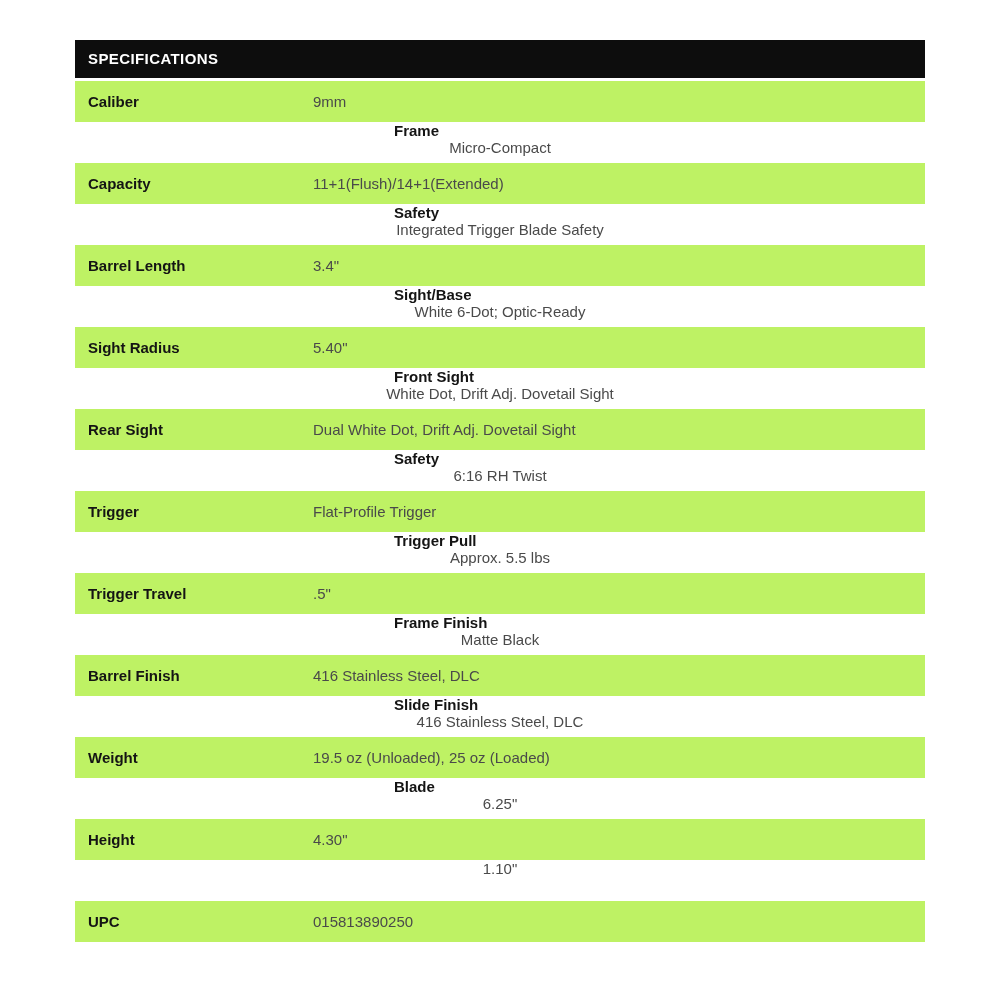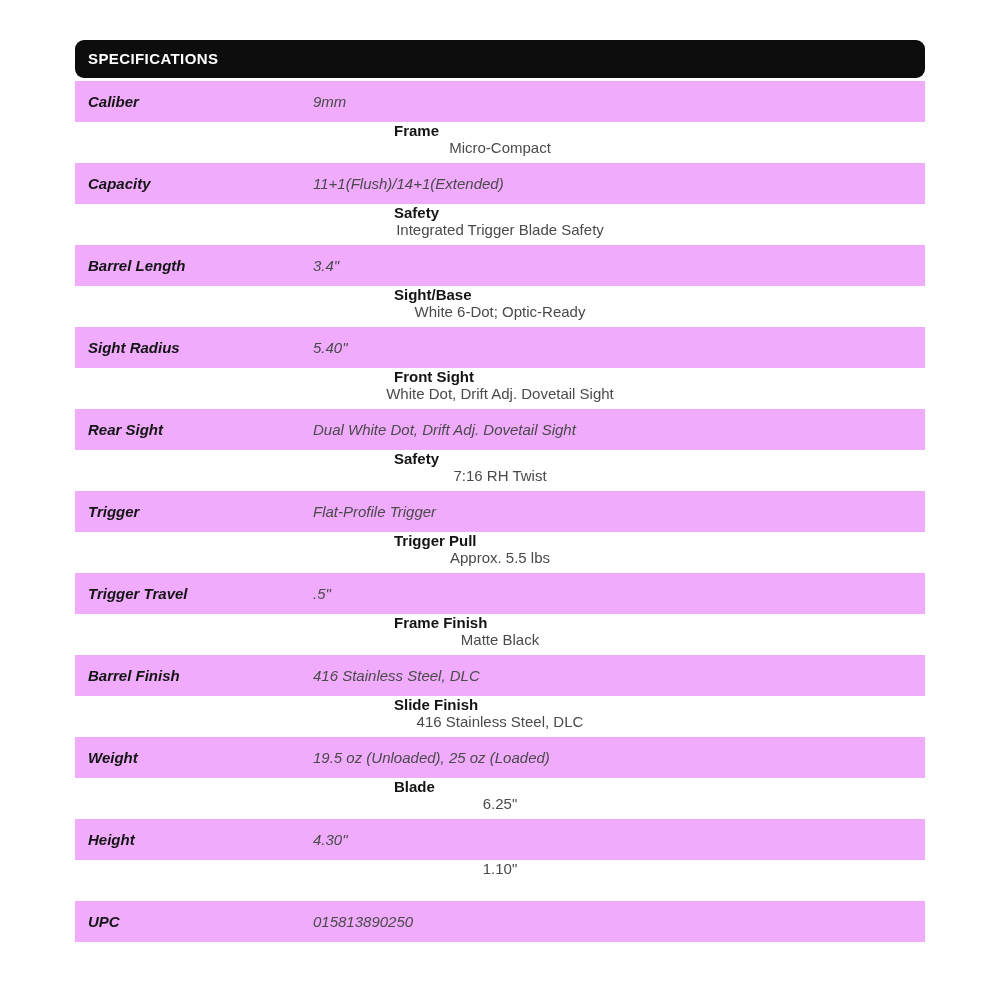--- a/index.html
+++ b/index.html
@@ -16,28 +16,27 @@
   .spec-header {
     background: #0d0d0d;
     color: #ffffff;
     height: 38px;
     line-height: 38px;
     padding-left: 13px;
     font-size: 15px;
     font-weight: 600;
     letter-spacing: 0.4px;
     margin-bottom: 3px;
-    border-radius: 9px;
   }
   .row {
     display: flex;
     align-items: center;
     height: 41px;
   }
-  .row.alt { background: #f0abfc; font-style: italic; }
+  .row.alt { background: #bef264; }
   .row.plain { background: #ffffff; flex-direction: column; }
   .cell.label {
     width: 238px;
     padding-left: 13px;
     font-weight: bold;
     font-size: 15px;
     color: #141414;
   }
   .cell.value {
     flex: 1;
@@ -82,21 +81,21 @@
       <div class="row plain">
         <div class="cell label">Front Sight</div>
         <div class="cell value">White Dot, Drift Adj. Dovetail Sight</div>
       </div>
       <div class="row alt">
         <div class="cell label">Rear Sight</div>
         <div class="cell value">Dual White Dot, Drift Adj. Dovetail Sight</div>
       </div>
       <div class="row plain">
         <div class="cell label">Safety</div>
-        <div class="cell value">7:16 RH Twist</div>
+        <div class="cell value">6:16 RH Twist</div>
       </div>
       <div class="row alt">
         <div class="cell label">Trigger</div>
         <div class="cell value">Flat-Profile Trigger</div>
       </div>
       <div class="row plain">
         <div class="cell label">Trigger Pull</div>
         <div class="cell value">Approx. 5.5 lbs</div>
       </div>
       <div class="row alt">

